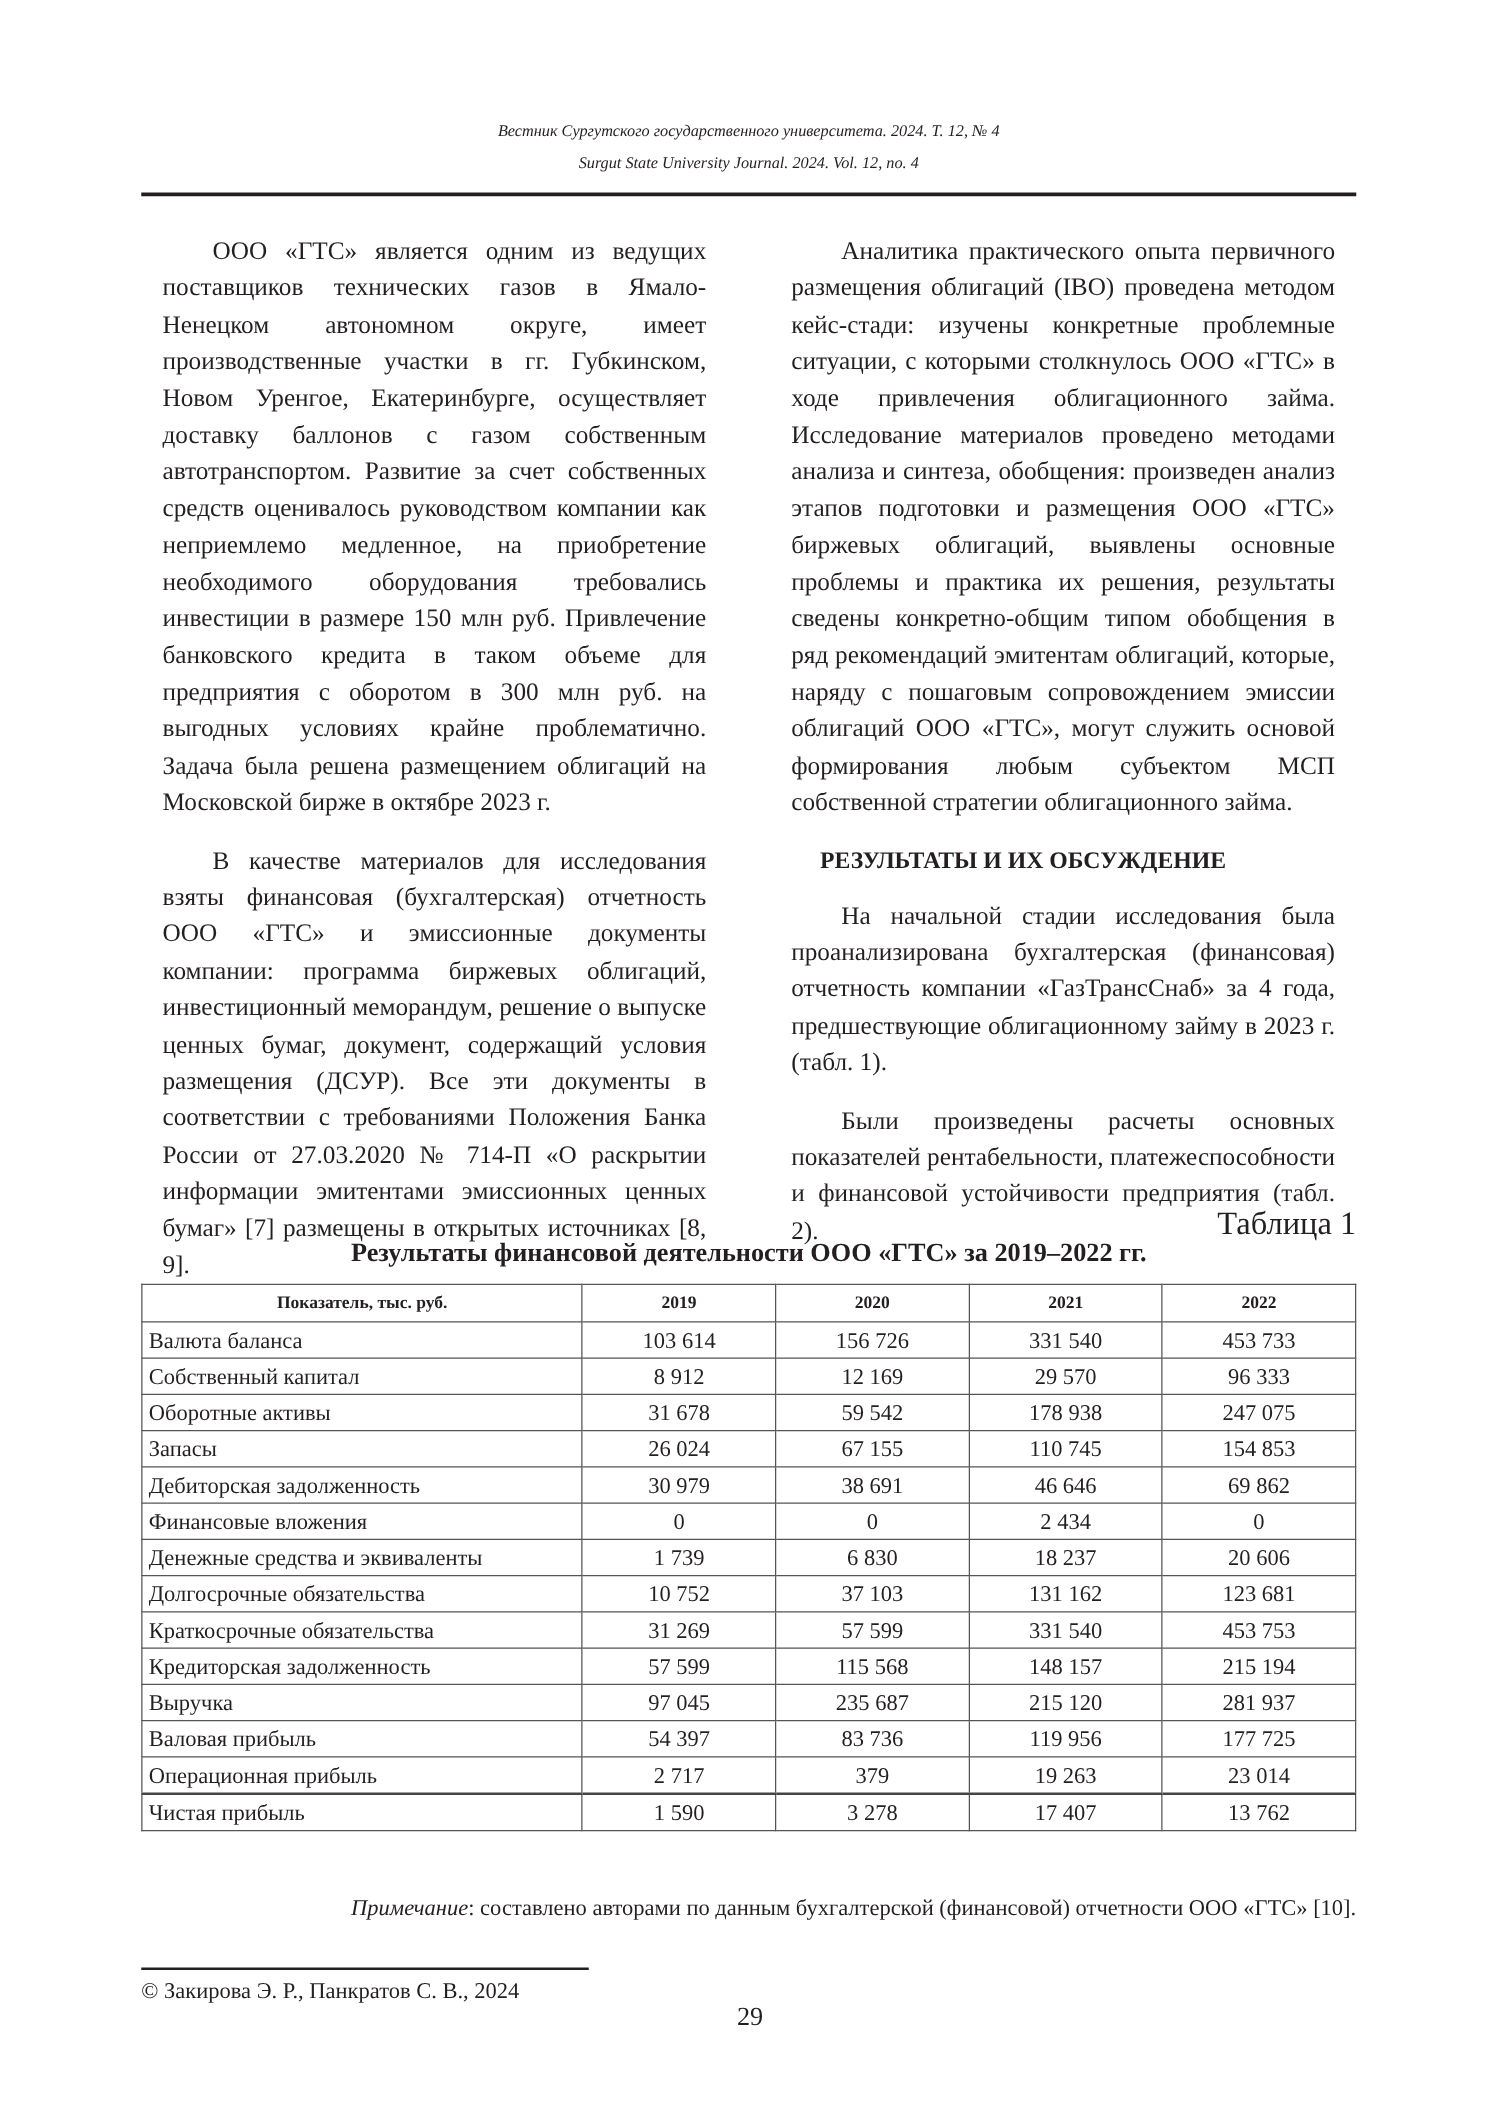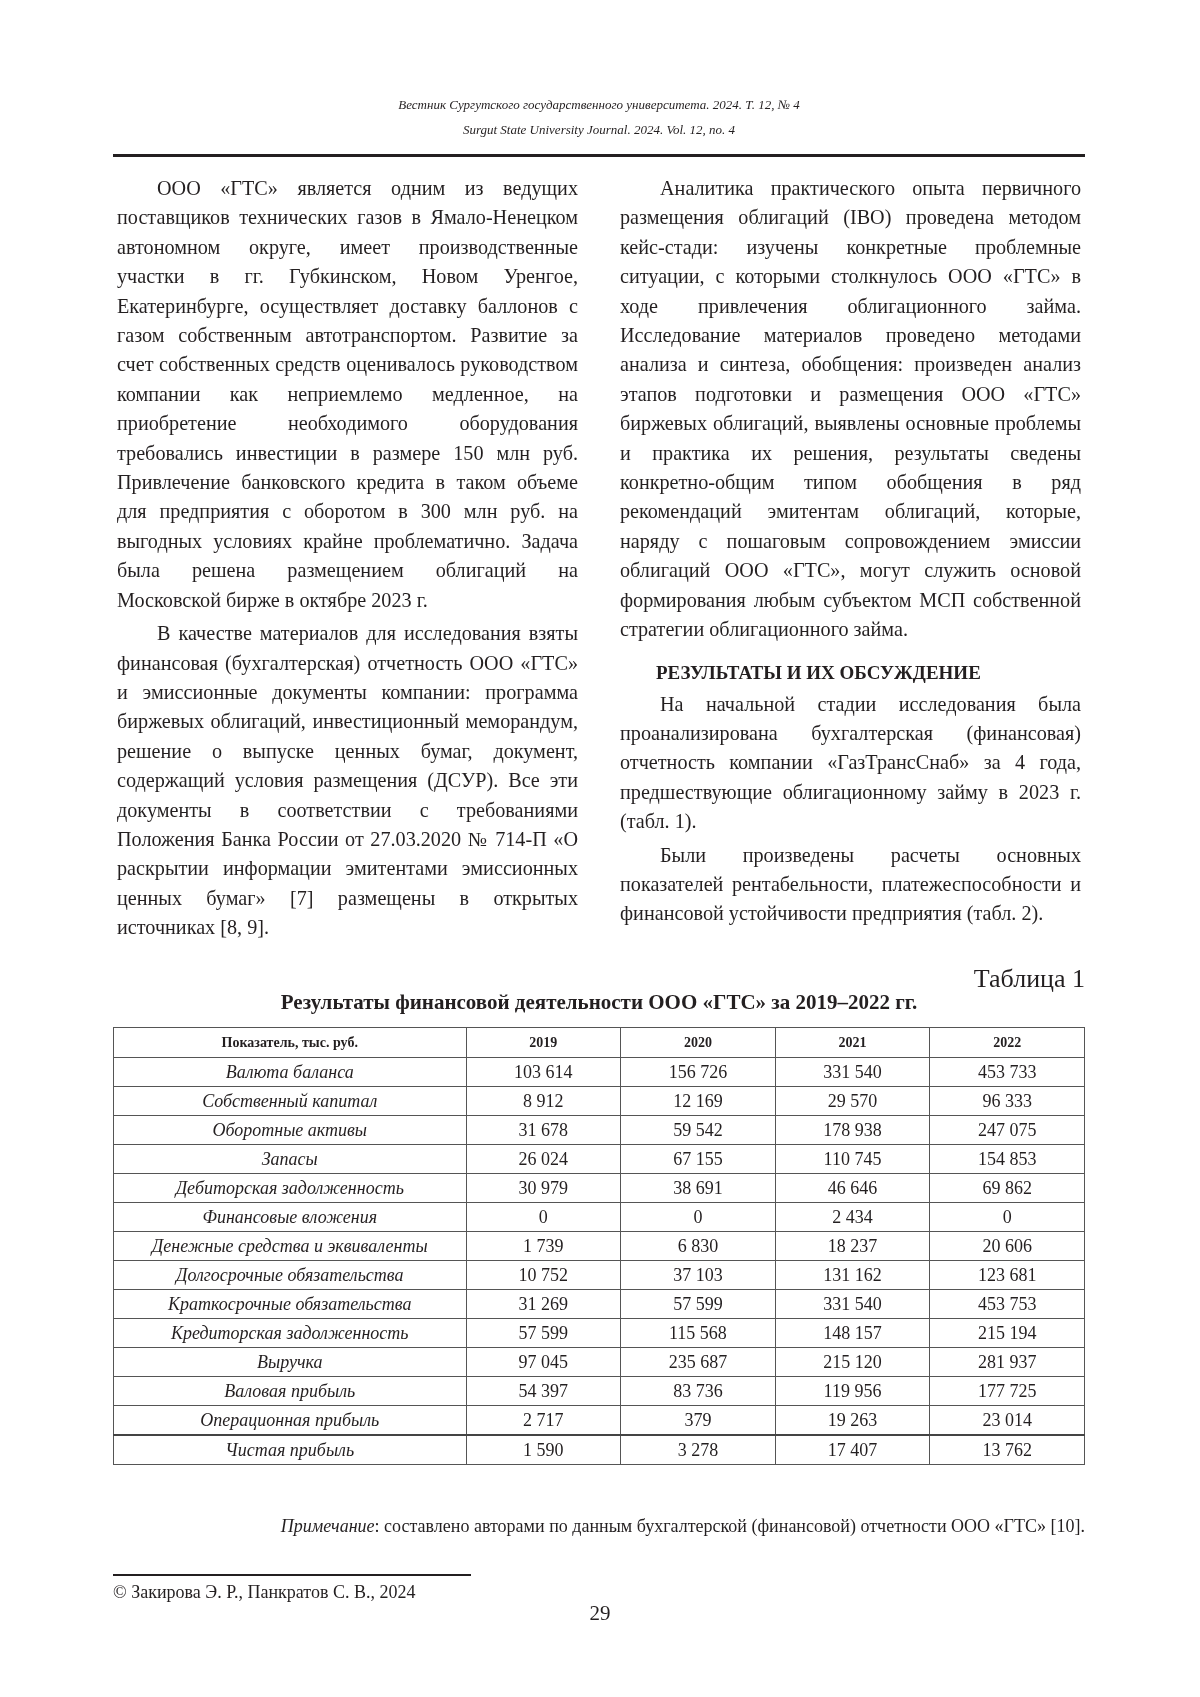--- a/index.html
+++ b/index.html
@@ -14,41 +14,41 @@
   }
   .header-rule {
     position: absolute; left: 113px; top: 154px; width: 972px; height: 3px; background: #231f20;
   }
   .col {
     position: absolute; top: 170px; width: 469px;
     font-size: 20.2px; line-height: 29.4px; text-align: justify; hyphens: manual;
   }
   .col-left { left: 113px; }
   .col-right { left: 616px; }
-  .col p { margin: 4px; text-indent: 40px; }
+  .col p { margin: 17px; text-indent: 40px; }
   .col p + p { margin-top: 4px; }
   .section-heading {
     margin: 14px 0 0 0; text-indent: 40px; font-weight: bold; font-size: 19px; line-height: 27px;
   }
   .table-label {
     position: absolute; right: 115px; top: 964px; font-size: 26px;
   }
   .table-title {
     position: absolute; left: 113px; top: 990px; width: 972px; text-align: center;
     font-weight: bold; font-size: 21px;
   }
   table.fin {
     position: absolute; left: 113px; top: 1027px; width: 972px;
     border-collapse: collapse; font-size: 18px;
   }
   table.fin th, table.fin td {
     border: 1.5px solid #555; height: 28px; padding: 0 5px; line-height: 26px;
   }
   table.fin th { font-weight: bold; text-align: center; font-size: 14px; height: 29px; }
-  table.fin td.label { text-align: center; width: 346px; font-style: italic; }
+  table.fin td.label { text-align: left; width: 346px; }
   table.fin td.num { text-align: center; width: 146px; }
   table.fin tr.last td { border-top: 2.5px solid #444; }
   .note {
     position: absolute; left: 113px; top: 1516px; width: 972px; text-align: right; font-size: 18px;
   }
   .note em { font-style: italic; }
   .footnote-rule {
     position: absolute; left: 113px; top: 1574px; width: 358px; height: 2px; background: #231f20;
   }
   .copyright {

